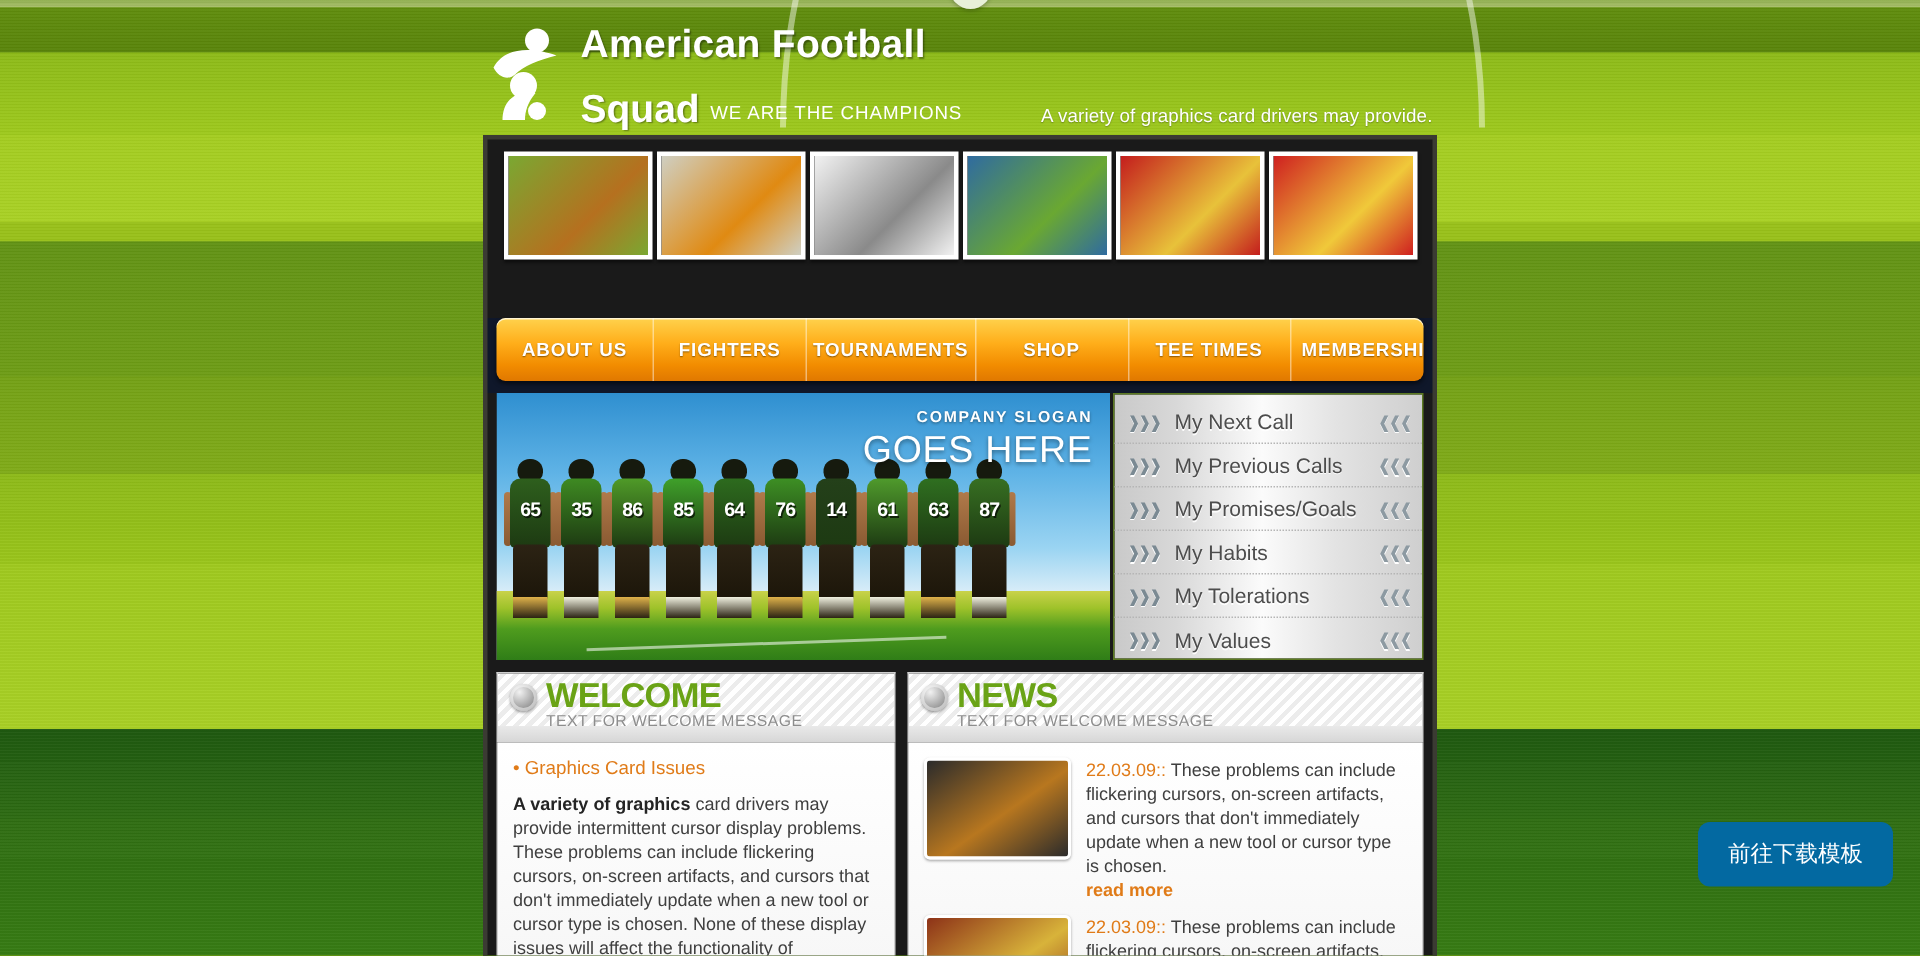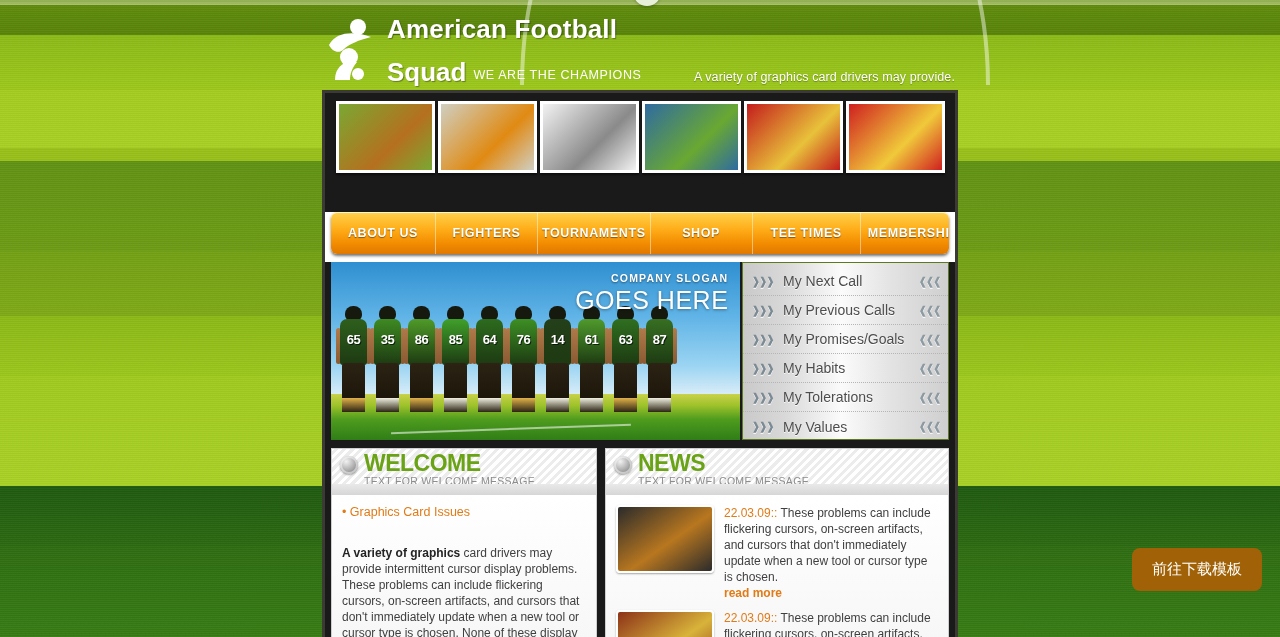--- a/index.html
+++ b/index.html
@@ -75,21 +75,21 @@
     display:flex; gap:3px; justify-content:center;
   }
   .thumb{
     width:99px; height:72px; border:3px solid #fff; position:relative; overflow:hidden;
     box-shadow:0 2px 2px rgba(0,0,0,.5);
   }
   .thumb i{ position:absolute; inset:0; display:block; }
 
   
   #navbox{
-    position:relative; width:636px; background:#ffffff;
+    position:relative; width:636px; background:#0f172a;
     border-left:3px solid #3b3b33; border-right:3px solid #3b3b33;
     padding:0 6px 8px 6px;
   }
   #nav{
     display:flex; height:42px;
     background:linear-gradient(#ffd24d 0%,#ffae1a 40%,#f28c00 75%,#e07800 100%);
     border-radius:6px;
     box-shadow:inset 0 1px 0 rgba(255,255,255,.75), 0 2px 3px rgba(0,0,0,.55);
     overflow:hidden;
   }
@@ -210,21 +210,21 @@
   }
   .ptitles{ line-height:1; }
   .ptitle{ font-size:23px; font-weight:bold; color:#6aa316; letter-spacing:-.5px; }
   .psub{ font-size:10.5px; color:#8d8d8d; letter-spacing:.3px; margin-top:1px; }
   .pstrip{ height:11px; background:linear-gradient(#e9e9e9,#d6d6d6); border-left:1px solid #cfcfcf; border-right:1px solid #cfcfcf; }
   .pbody{
     background:linear-gradient(#ffffff,#f4f4f4);
     border:1px solid #cfcfcf; border-top:none;
     padding:10px 10px 0 10px; height:199px; overflow:hidden;
   }
-  .lead{ color:#e07b18; font-size:12.5px; margin-bottom:26px; }
+  .lead{ color:#e07b18; font-size:12.5px; margin-bottom:9px; }
   .ptext{ font-size:12px; color:#3f3f3f; line-height:16px; margin-bottom:10px; }
   .ptext b{ color:#242424; }
 
   .newsitem{ display:flex; gap:10px; margin-bottom:9px; }
   .newsthumb{
     width:98px; height:68px; flex:0 0 98px; border:2px solid #fff; border-radius:4px;
     box-shadow:0 1px 2px rgba(0,0,0,.35); overflow:hidden; position:relative;
   }
   .newsthumb i{ position:absolute; inset:0; }
   .newstext{ font-size:12px; color:#3f3f3f; line-height:16px; }
@@ -234,21 +234,21 @@
   
   #watermark{
     position:absolute; left:48px; top:600px; z-index:9;
     font-size:22px; font-weight:bold; font-style:italic;
     color:#f08b8b; letter-spacing:.5px;
     text-shadow:1px 1px 0 #8e1f1f, -1px -1px 0 #8e1f1f, 1px -1px 0 #8e1f1f, -1px 1px 0 #8e1f1f;
     white-space:nowrap; opacity:.92;margin-top:40px;
   }
   #dlbtn{
     position:absolute; right:18px; top:548px; z-index:10;
-    background:#a16207; color:#fff; border:none; border-radius:8px;
+    background:#0369a1; color:#fff; border:none; border-radius:8px;
     padding:12px 20px; font-size:15px; cursor:pointer;
     font-family:"DejaVu Sans","Liberation Sans",sans-serif;
   }
 </style>
 </head>
 <body>
 
 <div id="bg">
   <div class="band b-top"></div>
   <div class="band b-dark1"></div>

